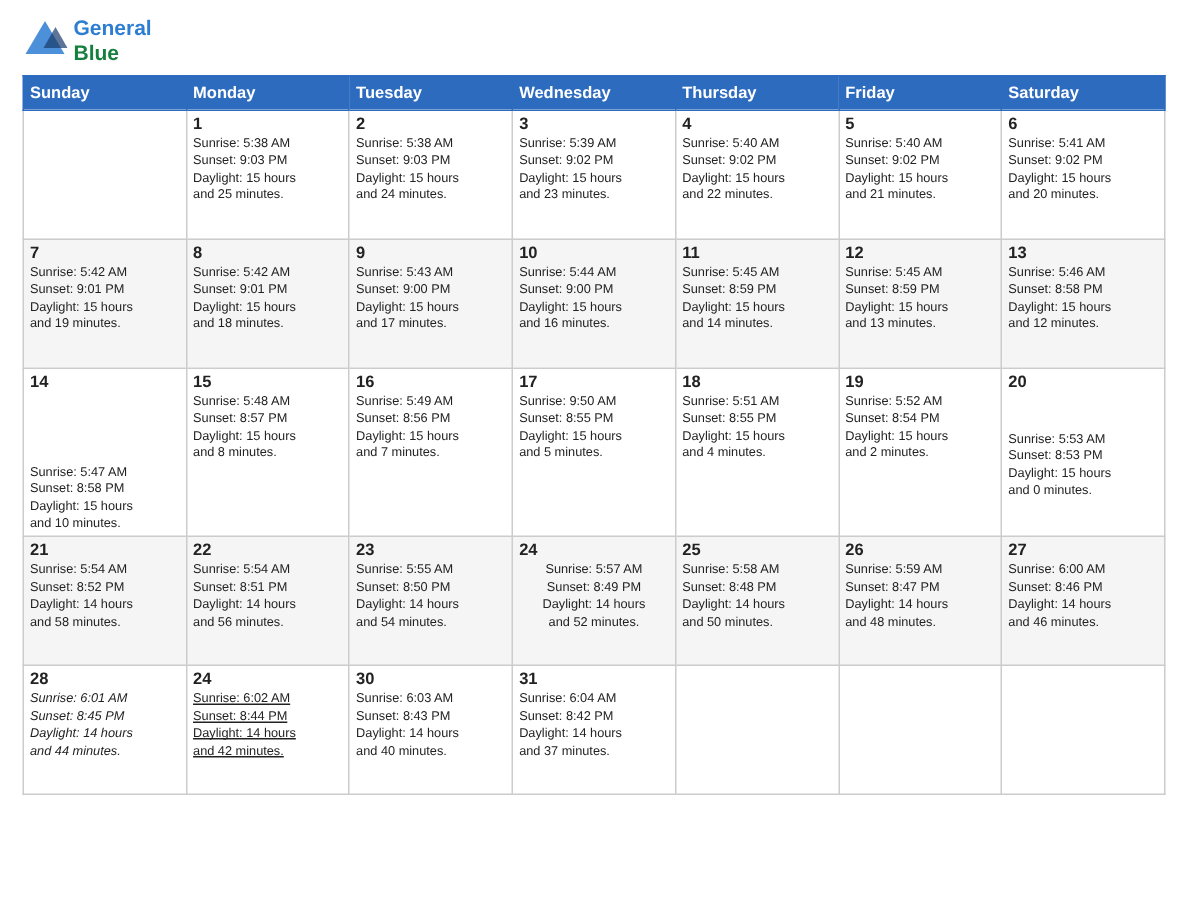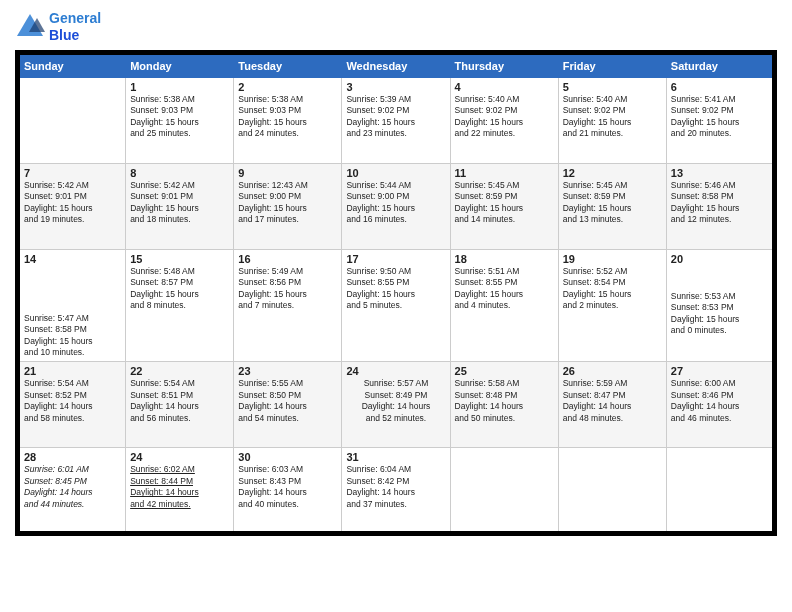--- a/index.html
+++ b/index.html
@@ -49,21 +49,21 @@
       font-size: 36px;
       font-weight: bold;
       color: #1a1a1a;
     }
     .location-title {
       font-size: 16px;
       color: #333;
     }
     .calendar {
       flex: 1;
-      border: 5px solid #000000;
+      border: 1px solid #000000;
       border-collapse: collapse;
       width: 100%;
       table-layout: fixed;
     }
     .calendar th {
       background: #2d6bbf;
       color: white;
       font-size: 11px;
       font-weight: bold;
       padding: 5px 4px;
@@ -101,21 +101,21 @@
 
 <div class="page">
   <div class="header">
     <div class="logo">
       <svg class="logo-icon" viewBox="0 0 30 30">
         <polygon points="15,2 28,24 2,24" fill="#2d7dd2" opacity="0.85"></polygon>
         <polygon points="22,6 30,20 14,20" fill="#1a3a6b" opacity="0.7"></polygon>
       </svg>
       <div class="logo-text">
         <div><span>General</span></div>
-        <div style="color:#1d4ed8">Blue</div>
+        <div style="color:#15803d">Blue</div>
       </div>
     </div>
     <div class="title-block">
       <div class="month-title"></div>
       <div class="location-title"></div>
     </div>
   </div>
 
   <table class="calendar">
     <thead>
@@ -185,21 +185,21 @@
           </td>
           <td>
             <div class="day-number">8</div>
             <div class="day-info" style="white-space: pre-line;">Sunrise: 5:42 AM
 Sunset: 9:01 PM
 Daylight: 15 hours
 and 18 minutes.</div>
           </td>
           <td>
             <div class="day-number">9</div>
-            <div class="day-info" style="white-space: pre-line;">Sunrise: 12:43 AM
+            <div class="day-info" style="white-space: pre-line;">Sunrise: 5:43 AM
 Sunset: 9:00 PM
 Daylight: 15 hours
 and 17 minutes.</div>
           </td>
           <td>
             <div class="day-number">10</div>
             <div class="day-info" style="white-space: pre-line;">Sunrise: 5:44 AM
 Sunset: 9:00 PM
 Daylight: 15 hours
 and 16 minutes.</div>

